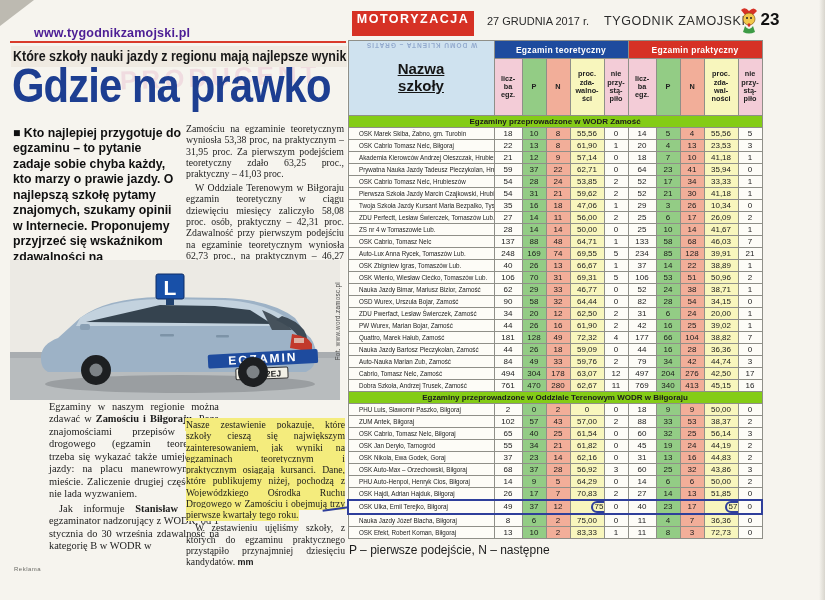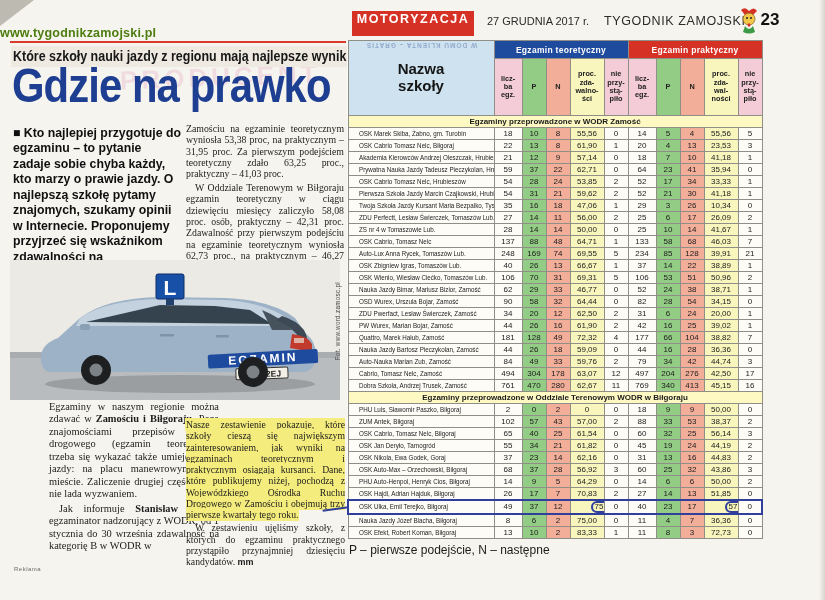--- a/index.html
+++ b/index.html
@@ -10,21 +10,21 @@
   html,body{margin:0;padding:0;background:#d8d5cd;}
   .page{position:relative;width:825px;height:600px;background:#f6f4ee;overflow:hidden;
         font-family:"Liberation Sans",sans-serif;color:#1a1a1a;}
   .page::before{content:"";position:absolute;left:0;top:0;border-top:26px solid #bdbab1;
         border-right:34px solid transparent;}
   .page::after{content:"";position:absolute;right:0;top:0;width:6px;height:100%;
         background:linear-gradient(to left,#d8d5cd,rgba(216,213,205,0));}
   .abs{position:absolute;}
 
   
-  .url{left:0;top:26px;color:#4d7c0f;font-weight:bold;font-size:12.5px;letter-spacing:.2px;}
+  .url{left:34px;top:26px;color:#4c1d95;font-weight:bold;font-size:12.5px;letter-spacing:.2px;}
   .red-rule{left:10px;top:41px;width:336px;height:2px;background:#d93a2a;}
   .kicker-wrap{left:11px;top:46px;width:336px;background:#efeae1;padding:1px 0 2px 2px;}
   .kicker{display:inline-block;font-size:14.5px;font-weight:bold;color:#181818;
           transform:scaleX(.86);transform-origin:left center;white-space:nowrap;}
   .headline{left:12px;top:58px;width:340px;}
   .headline span{display:inline-block;font-size:45px;font-weight:bold;color:var(--title-blue);
           letter-spacing:-1px;transform:scaleX(.93) scaleY(1.08);transform-origin:left top;white-space:nowrap;}
   .bleed-title{left:120px;top:62px;font-size:26px;font-weight:bold;color:rgba(205,80,140,.14);
           letter-spacing:4px;transform:rotate(-2deg);}
   .lead{left:13px;top:126px;width:168px;font-weight:bold;font-size:12.3px;line-height:1.26;
@@ -64,31 +64,31 @@
   table{border-collapse:collapse;table-layout:fixed;width:414px;background:#fbfaf4;}
   th,td{border:1px solid #8f8f88;padding:0;overflow:hidden;}
   col.c-name{width:146px;} col.c-egz{width:28px;} col.c-p{width:24px;} col.c-n{width:24px;}
   col.c-proc{width:34px;} col.c-nie{width:24px;}
   .group-th{height:17px;color:#fff;font-size:8.5px;font-weight:bold;text-align:center;letter-spacing:.3px;}
   .g-theory{background:var(--theory-blue);text-align:center;} .g-practice{background:var(--practice-red);}
   .name-th{background:var(--name-hdr-blue);position:relative;}
   .name-th .ad{position:absolute;left:0;right:0;top:1px;text-align:center;font-size:6.5px;
         color:rgba(30,60,140,.35);transform:rotate(180deg);letter-spacing:1px;}
   .name-th .t{position:relative;font-size:15px;font-weight:bold;line-height:1.12;text-align:center;
-        white-space:pre-line;color:#151515;}
+        white-space:pre-line;color:#151515;text-decoration:underline;}
   thead .sub th{height:56px;font-size:7.3px;font-weight:bold;line-height:8.3px;text-align:center;
         vertical-align:middle;white-space:pre-line;color:#222;}
   th.h-egz,th.h-nie{background:var(--hdr-pink);} th.h-p{background:var(--p-green);}
   th.h-n{background:var(--n-salmon);} th.h-proc{background:var(--proc-yellow);}
   tbody td{height:11px;font-size:8px;line-height:10px;text-align:center;color:#1b1b1b;background:#fdfcf7;}
   tbody td.c-p{background:var(--p-green);} tbody td.c-n{background:var(--n-salmon);}
   tbody td.c-proc{background:var(--proc-yellow);}
   tbody td.c-name{text-align:left;padding-left:10px;}
   .nm{display:inline-block;font-size:7.8px;transform:scaleX(.8);transform-origin:left center;white-space:nowrap;}
-  tr.section-row td{font-size:8px;font-weight:bold;text-align:center;background:#fef9c3;height:11px;}
+  tr.section-row td{font-size:8px;font-weight:bold;text-align:center;background:#84cc16;height:11px;}
   tr.pen-row td{border-top:2px solid var(--pen-blue);border-bottom:2px solid var(--pen-blue);}
   tr.pen-row td:first-child{border-left:2px solid var(--pen-blue);margin-left:24px;}
   tr.pen-row td:last-child{border-right:2px solid var(--pen-blue);}
   .pen-circle{display:inline-block;border:2px solid var(--pen-blue);border-radius:7px;padding:0 2px;line-height:8px;margin-left:20px;}
   .pen-tail{left:322px;top:500px;width:26px;height:8px;border-bottom:2px solid var(--pen-blue);
         transform:rotate(-8deg);}
   .footnote{margin-top:4px;font-size:12px;font-weight:normal;color:#1b1b1b;padding-left:2px;}
 </style>
 </head>
 <body>

